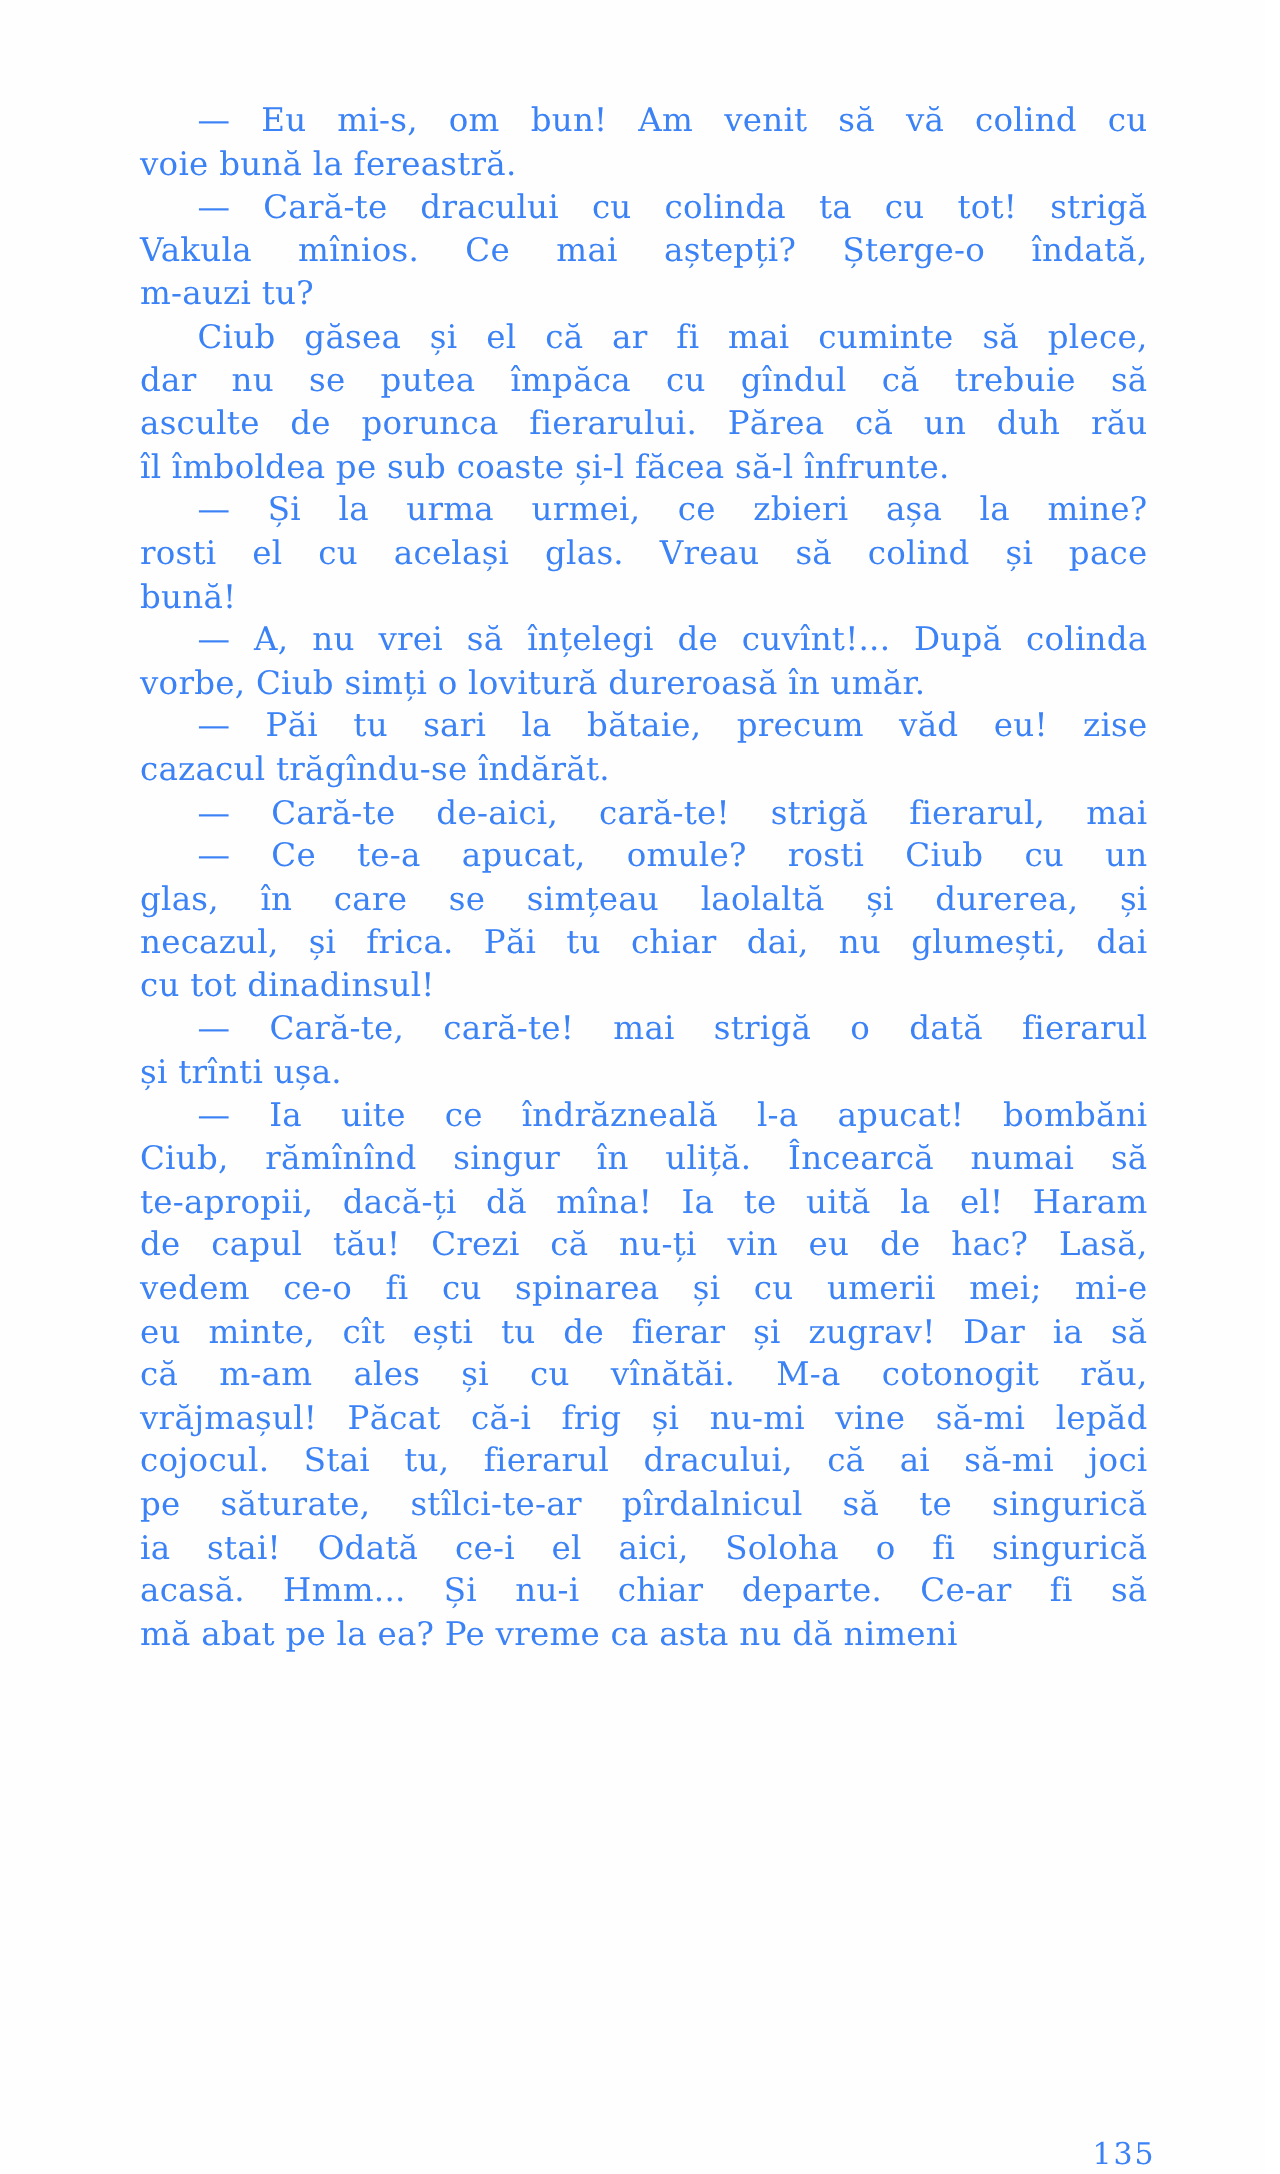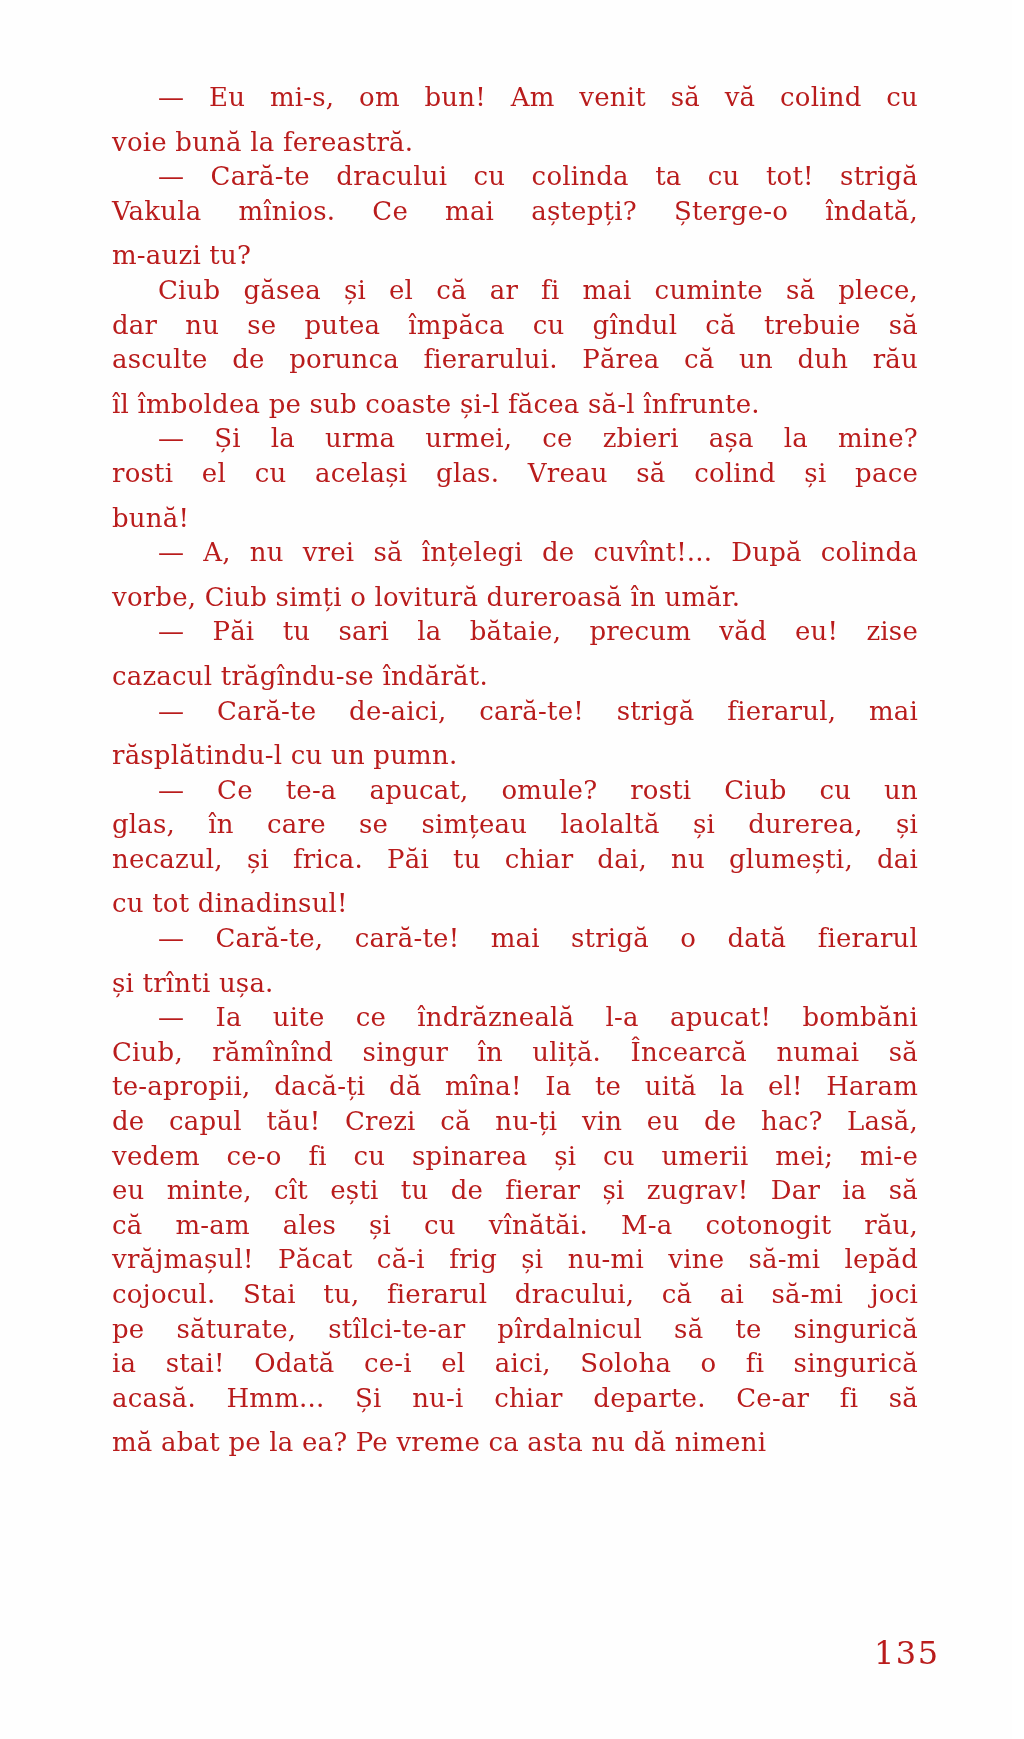--- a/index.html
+++ b/index.html
@@ -11,51 +11,50 @@
     height: 1739px;
     background: #ffffff;
   }
   .page {
     position: relative;
     width: 1012px;
     height: 1739px;
     background: #fefefe;
     overflow: hidden;
     font-family: "DejaVu Serif", serif;
-    color: #b91c1c;
+    color: #3b82f6;
   }
   .text-column {
     position: absolute;
     left: 112px;
     top: 80px;
     width: 806px;
   }
   .para {
     margin: 0;
   }
   .line {
     line-height: 34.6px;
     font-size: 26px;
     text-align: justify;
     text-align-last: justify;
     letter-spacing: 0.2px;
     white-space: nowrap;
   }
   .line.lastline {
     text-align-last: left;
-    margin-top: 10px;
   }
   .line.first {
     padding-left: 46px;
   }
   .page-number {
     position: absolute;
     left: 874px;
-    top: 1636px;
-    font-size: 32px;
+    top: 1706px;
+    font-size: 24px;
     line-height: 34px;
     letter-spacing: 1.5px;
   }
 </style>
 </head>
 <body>
 
 <div class="page">
   <div class="text-column">
       <div class="para">
@@ -81,21 +80,20 @@
       <div class="para">
         <div class="line first">— A, nu vrei să înțelegi de cuvînt!... După colinda</div>
         <div class="line lastline">vorbe, Ciub simți o lovitură dureroasă în umăr.</div>
       </div>
       <div class="para">
         <div class="line first">— Păi tu sari la bătaie, precum văd eu! zise</div>
         <div class="line lastline">cazacul trăgîndu-se îndărăt.</div>
       </div>
       <div class="para">
         <div class="line first">— Cară-te de-aici, cară-te! strigă fierarul, mai</div>
-        <div class="line lastline">răsplătindu-l cu un pumn.</div>
       </div>
       <div class="para">
         <div class="line first">— Ce te-a apucat, omule? rosti Ciub cu un</div>
         <div class="line">glas, în care se simțeau laolaltă și durerea, și</div>
         <div class="line">necazul, și frica. Păi tu chiar dai, nu glumești, dai</div>
         <div class="line lastline">cu tot dinadinsul!</div>
       </div>
       <div class="para">
         <div class="line first">— Cară-te, cară-te! mai strigă o dată fierarul</div>
         <div class="line lastline">și trînti ușa.</div>

